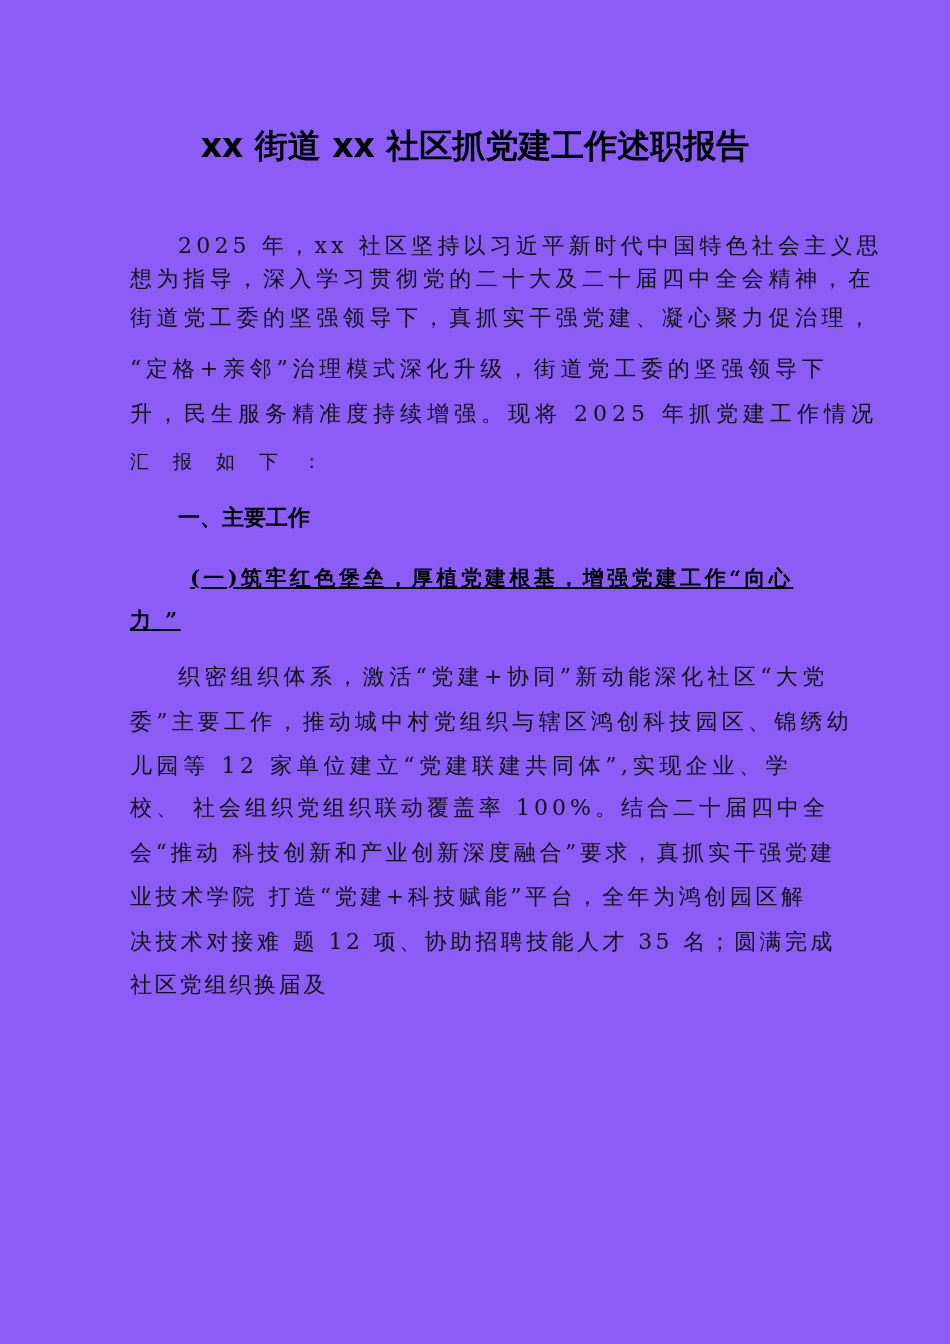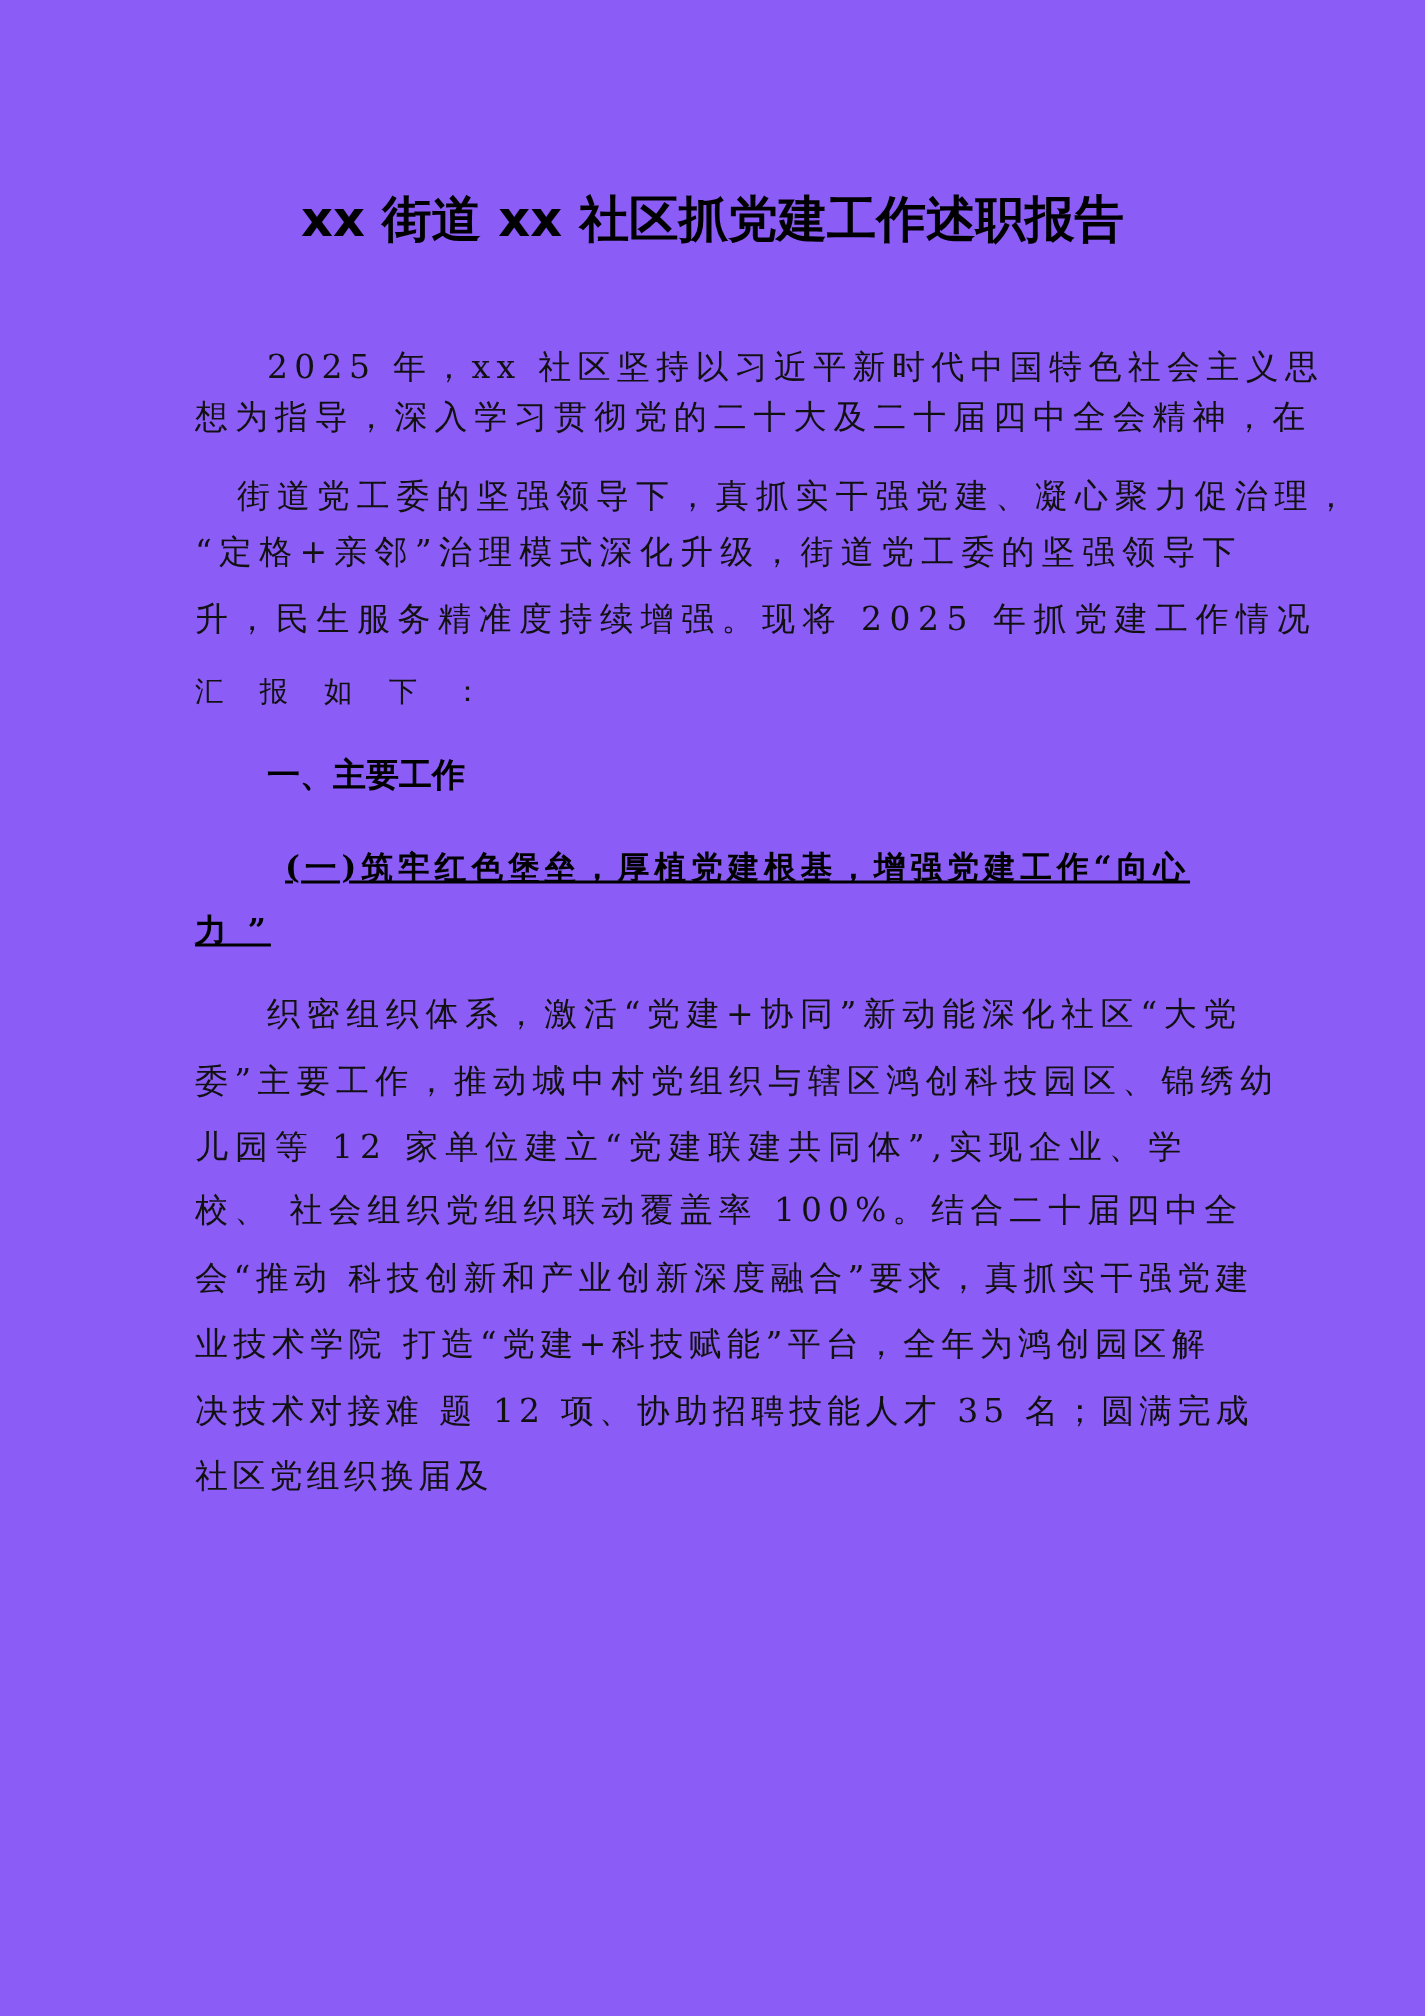--- a/index.html
+++ b/index.html
@@ -66,21 +66,21 @@
 </head>
 <body>
 
 <div class="page">
 
   <div class="title">xx 街道 xx 社区抓党建工作述职报告</div>
 
   <div>
     <div class="line" style="left:178px; top:219px; letter-spacing:4.2px;margin-top:12px;">2025 年，xx 社区坚持以习近平新时代中国特色社会主义思</div>
     <div class="line" style="top:264px; letter-spacing:4.6px;">想为指导，深入学习贯彻党的二十大及二十届四中全会精神，在</div>
-    <div class="line" style="top:317px; letter-spacing:4.6px;margin-left:28px;">街道党工委的坚强领导下，真抓实干强党建、凝心聚力促治理，</div>
+    <div class="line" style="top:303px; letter-spacing:4.6px;">街道党工委的坚强领导下，真抓实干强党建、凝心聚力促治理，</div>
     <div class="line" style="top:354px; letter-spacing:4.8px;">“定格+亲邻”治理模式深化升级，街道党工委的坚强领导下</div>
     <div class="line" style="top:399px; letter-spacing:5.0px;">升，民生服务精准度持续增强。现将 2025 年抓党建工作情况</div>
     <div class="line" style="top:446px; font-size:19px; letter-spacing:9px;">汇 报 如 下 ：</div>
   </div>
 
   <div class="heading1">一、主要工作</div>
 
   <div>
     <div class="heading2" style="left:190px; top:563px;">(一)筑牢红色堡垒，厚植党建根基，增强党建工作“向心</div>
     <div class="heading2" style="left:130px; top:605px;">力 ”</div>

